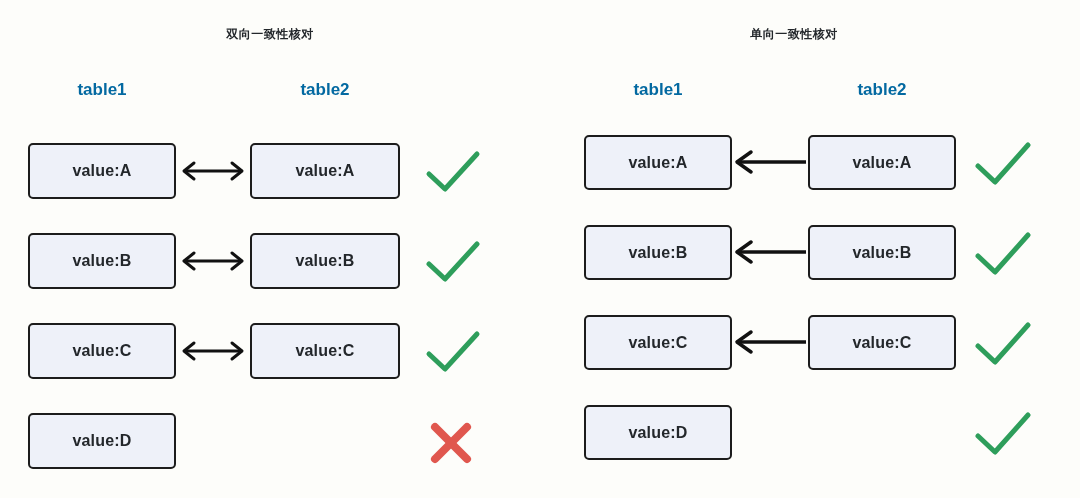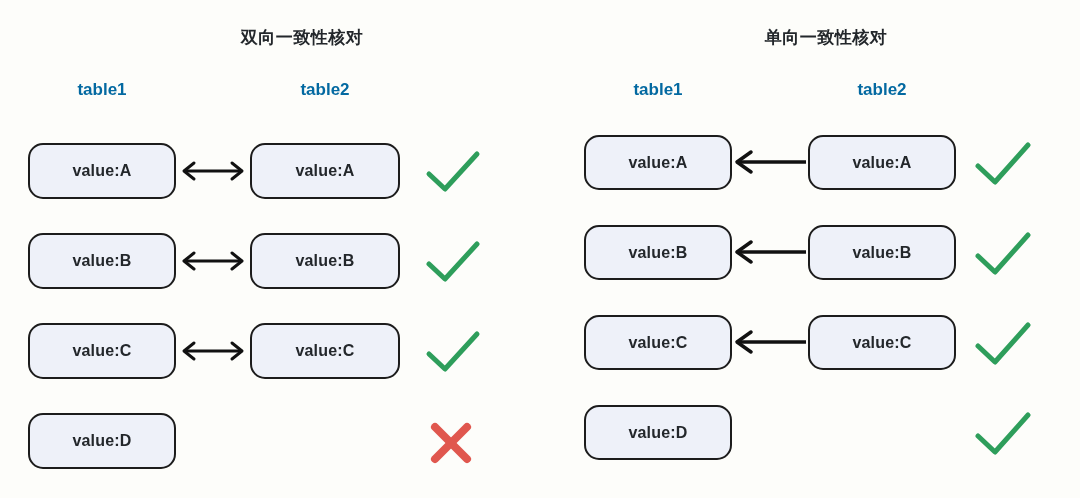--- a/index.html
+++ b/index.html
@@ -26,43 +26,42 @@
     height: 498px;
   }
   .panel-left  { left: 0;    width: 540px; }
   .panel-right { left: 524px; width: 540px; }
 
   .panel-title {
     position: absolute;
     width: 100%;
     text-align: center;
     top: 26px;
-    font-size: 17px;
+    font-size: 12px;
     font-weight: bold;
     color: #23272b;
     letter-spacing: 0.5px;
     white-space: nowrap;
-    padding-left: 32px;
   }
   .col-head {
     position: absolute;
     font-size: 17px;
     font-weight: bold;
     color: #0369a1;
     text-align: center;
     top: 80px;
     white-space: nowrap;
   }
 
   .vbox {
     position: absolute;
     box-sizing: border-box;
     background: #eef1f9;
     border: 2.5px solid #1c1c1c;
-    border-radius: 15px;
+    border-radius: 5px;
     display: flex;
     align-items: center;
     justify-content: center;
     font-size: 16px;
     font-weight: bold;
     color: #23272b;
     letter-spacing: 0.2px;
   }
 
   .arrow-wrap {

